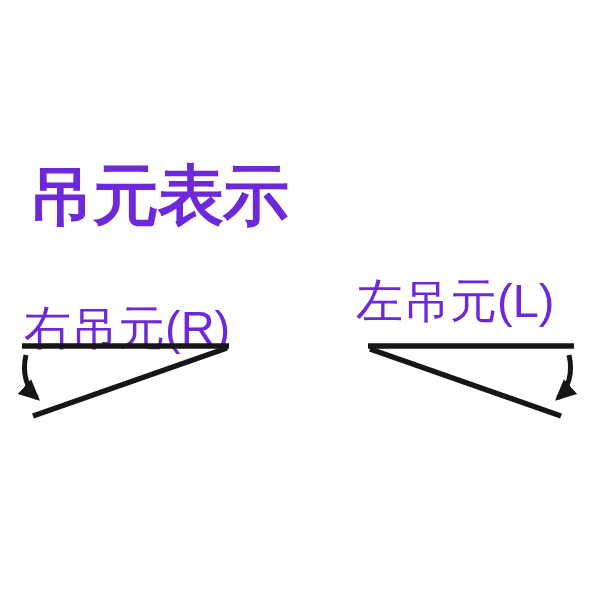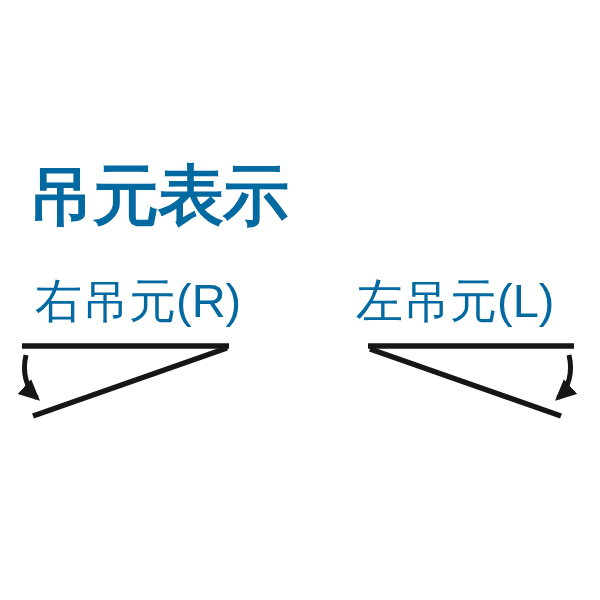--- a/index.html
+++ b/index.html
@@ -7,41 +7,41 @@
     padding: 0;
     background: #ffffff;
   }
   .canvas {
     position: relative;
     width: 600px;
     height: 526px;
     background: #ffffff;
     overflow: hidden;
     font-family: "Liberation Sans", "DejaVu Sans", sans-serif;
-    color: #0369a1;
+    color: #6d28d9;
   }
   .title {
     position: absolute;
     left: 28px;
     top: 162px;
     font-size: 66px;
     font-weight: 700;
     letter-spacing: -1px;
     line-height: 1;
     white-space: nowrap;
   }
   .hinge-label {
     position: absolute;
     top: 277px;
     font-size: 47px;
     font-weight: 400;
     line-height: 1;
     white-space: nowrap;
   }
-  .hinge-label.right { left: 35px; }
+  .hinge-label.right { left: 24px; margin-top: 27px; }
   .hinge-label.left  { left: 356px; }
   .center-label {
     position: absolute;
     left: 184px;
     top: 374px;
     font-size: 45px;
     font-weight: 400;
     line-height: 1;
     white-space: nowrap;
   }

